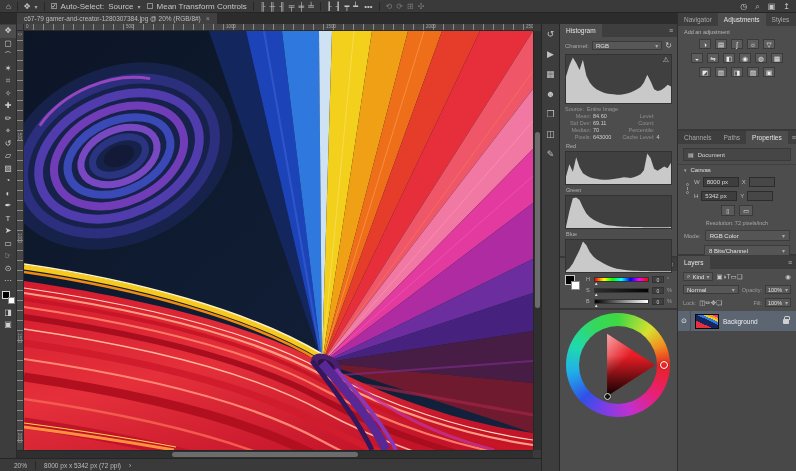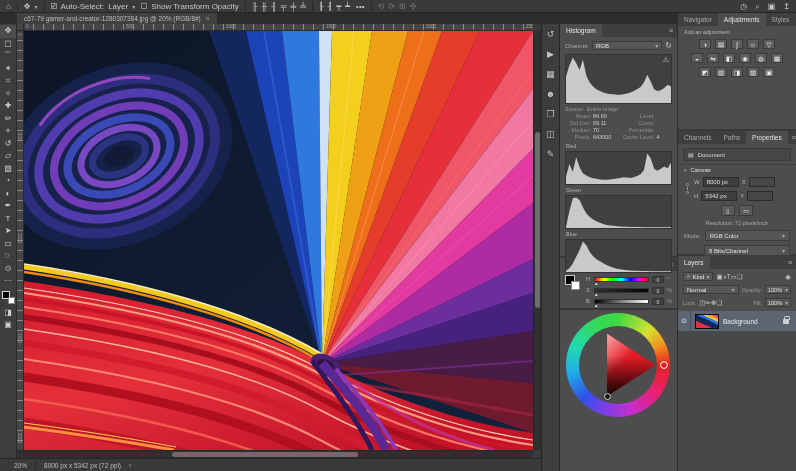--- a/index.html
+++ b/index.html
@@ -167,27 +167,27 @@
     <span class="obdiv"></span>
     <span class="ob-group">
         <span>✥</span>
         <span class="chev">▾</span>
       </span>
     <span class="obdiv"></span>
     <span class="ob-group">
       <span class="cb">✓</span>
       <span>Auto-Select:</span>
       <span class="ob-group">
-          <span>Layer</span>
+          <span>Source</span>
           <span class="chev">▾</span>
         </span>
     </span>
     <span class="ob-group">
       <span class="cb"></span>
-      <span>Show Transform Opacity</span>
+      <span>Mean Transform Controls</span>
     </span>
     <span class="obdiv"></span>
     <span class="ob-group" id="align-icons">
         <span class="ob-ico">╟</span>
         <span class="ob-ico">╫</span>
         <span class="ob-ico">╢</span>
         <span class="ob-ico">╤</span>
         <span class="ob-ico">╪</span>
         <span class="ob-ico">╧</span>
       </span>

